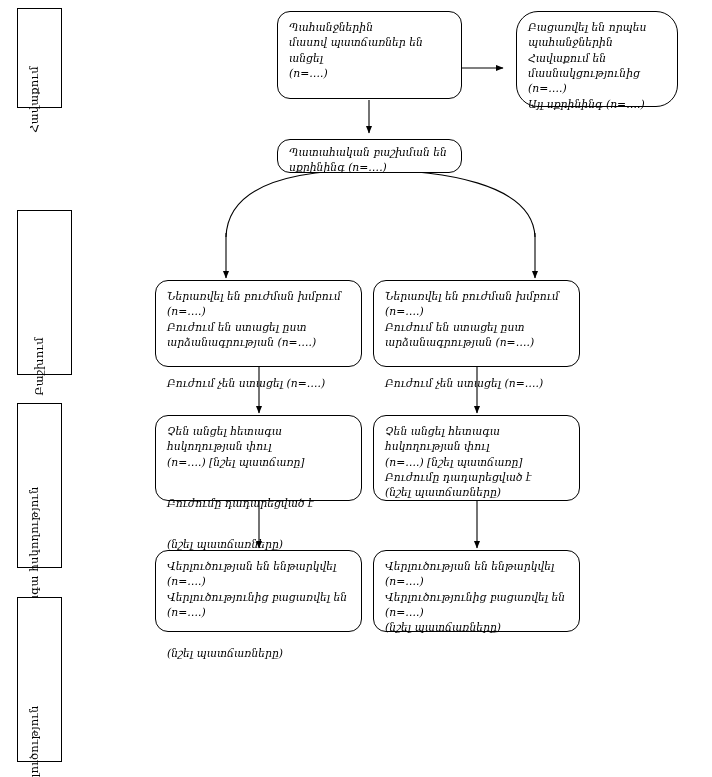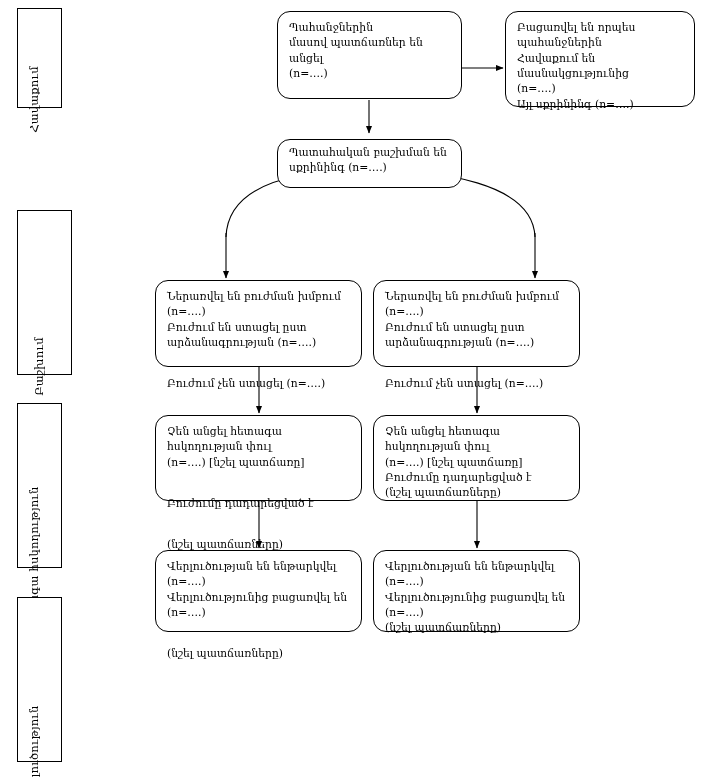--- a/index.html
+++ b/index.html
@@ -47,20 +47,21 @@
   
   .flow-box {
     position: absolute;
     border: 1px solid #000000;
     border-radius: 13px;
     background: #ffffff;
     box-sizing: border-box;
     padding: 8px 10px 6px 11px;
     font-size: 10.8px;
     line-height: 1.42;
+    font-style: italic;
   }
   .flow-box p {
     margin: 0;
   }
   .flow-box p.gap {
     margin-top: 26px;
   }
   
   svg.connectors {
     position: absolute;
@@ -122,29 +123,29 @@
     <path d="M259,501 L259,548" stroke="#000000" stroke-width="1.1" fill="none" marker-end="url(#arrowhead)"></path>
     <path d="M477,501 L477,548" stroke="#000000" stroke-width="1.1" fill="none" marker-end="url(#arrowhead)"></path>
   </svg>
 
   <div class="flow-box" style="left:277px; top:11px; width:185px; height:88px;">
     <p>Պահանջներին</p>
     <p>մասով պատճառներ են անցել</p>
     <p>(n=….)</p>
   </div>
 
-  <div class="flow-box" style="left:505px; top:11px; width:190px; height:96px;">
+  <div class="flow-box" style="left:516px; top:11px; width:162px; height:96px;border-radius:22px;">
     <p>Բացառվել են որպես</p>
     <p>պահանջներին</p>
     <p>Հավաքում են մասնակցությունից</p>
     <p>(n=….)</p>
     <p>Այլ սքրինինգ (n=….)</p>
   </div>
 
-  <div class="flow-box" style="left:277px; top:139px; width:185px; height:49px; padding-top:5px;">
+  <div class="flow-box" style="left:277px; top:139px; width:185px; height:34px; padding-top:5px;">
     <p>Պատահական բաշխման են</p>
     <p>սքրինինգ (n=….)</p>
   </div>
 
   <div class="flow-box" style="left:155px; top:280px; width:207px; height:87px;">
     <p>Ներառվել են բուժման խմբում (n=….)</p>
     <p>Բուժում են ստացել ըստ</p>
     <p>արձանագրության (n=….)</p>
     <p class="gap">Բուժում չեն ստացել (n=….)</p>
   </div>

